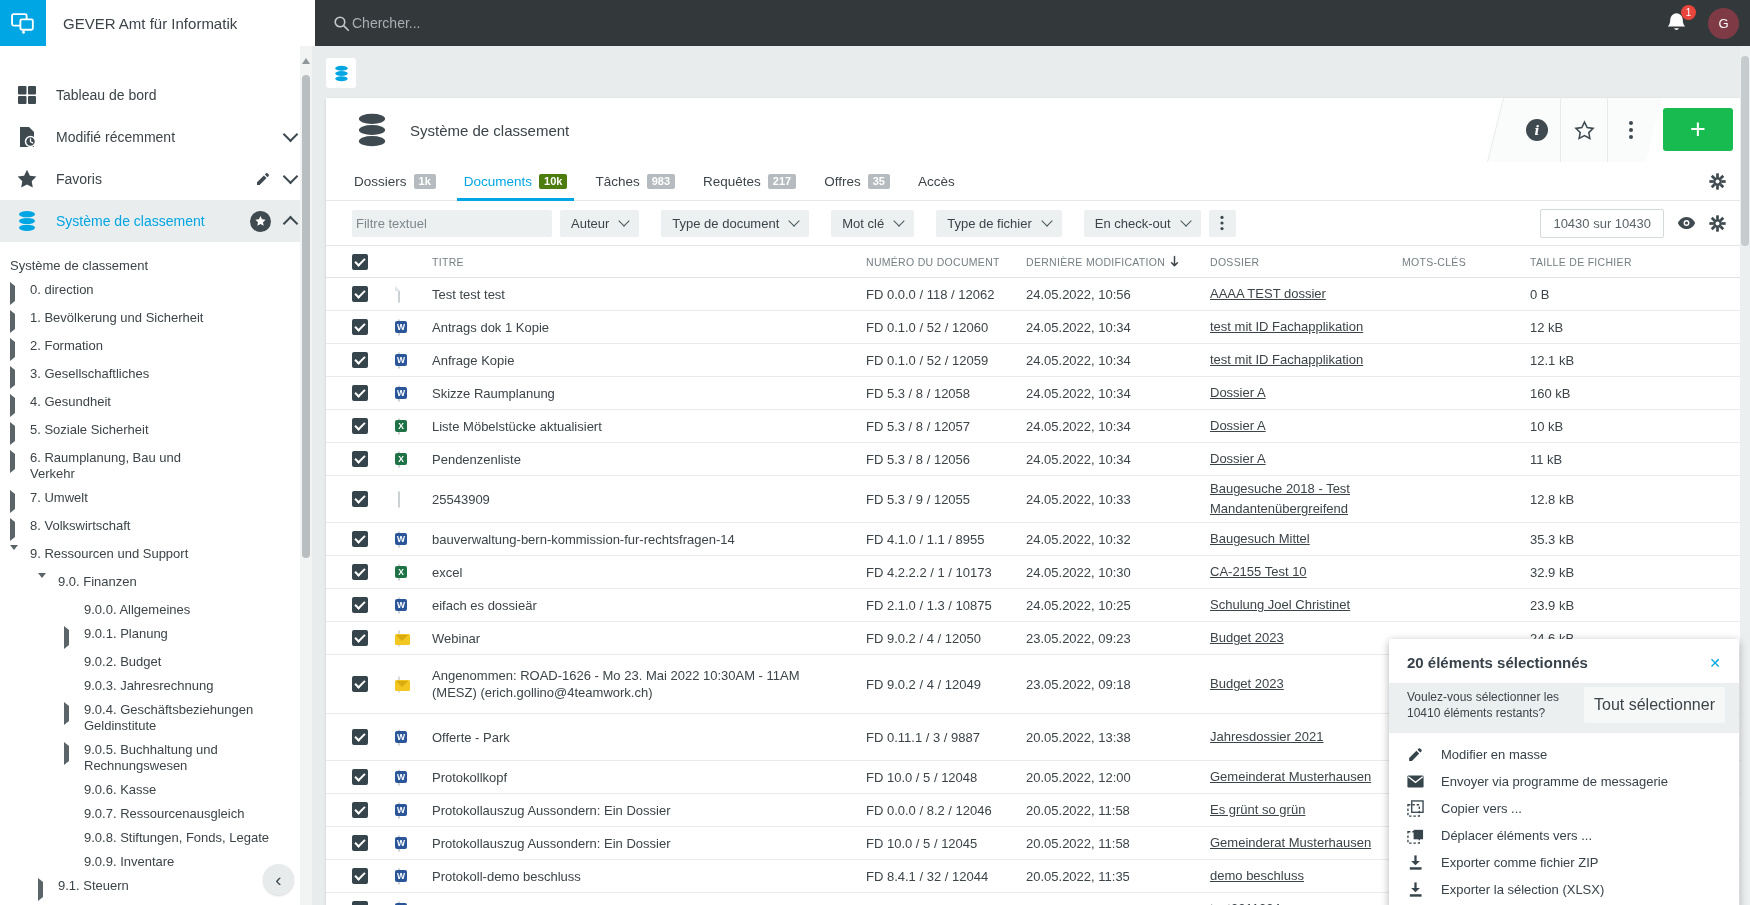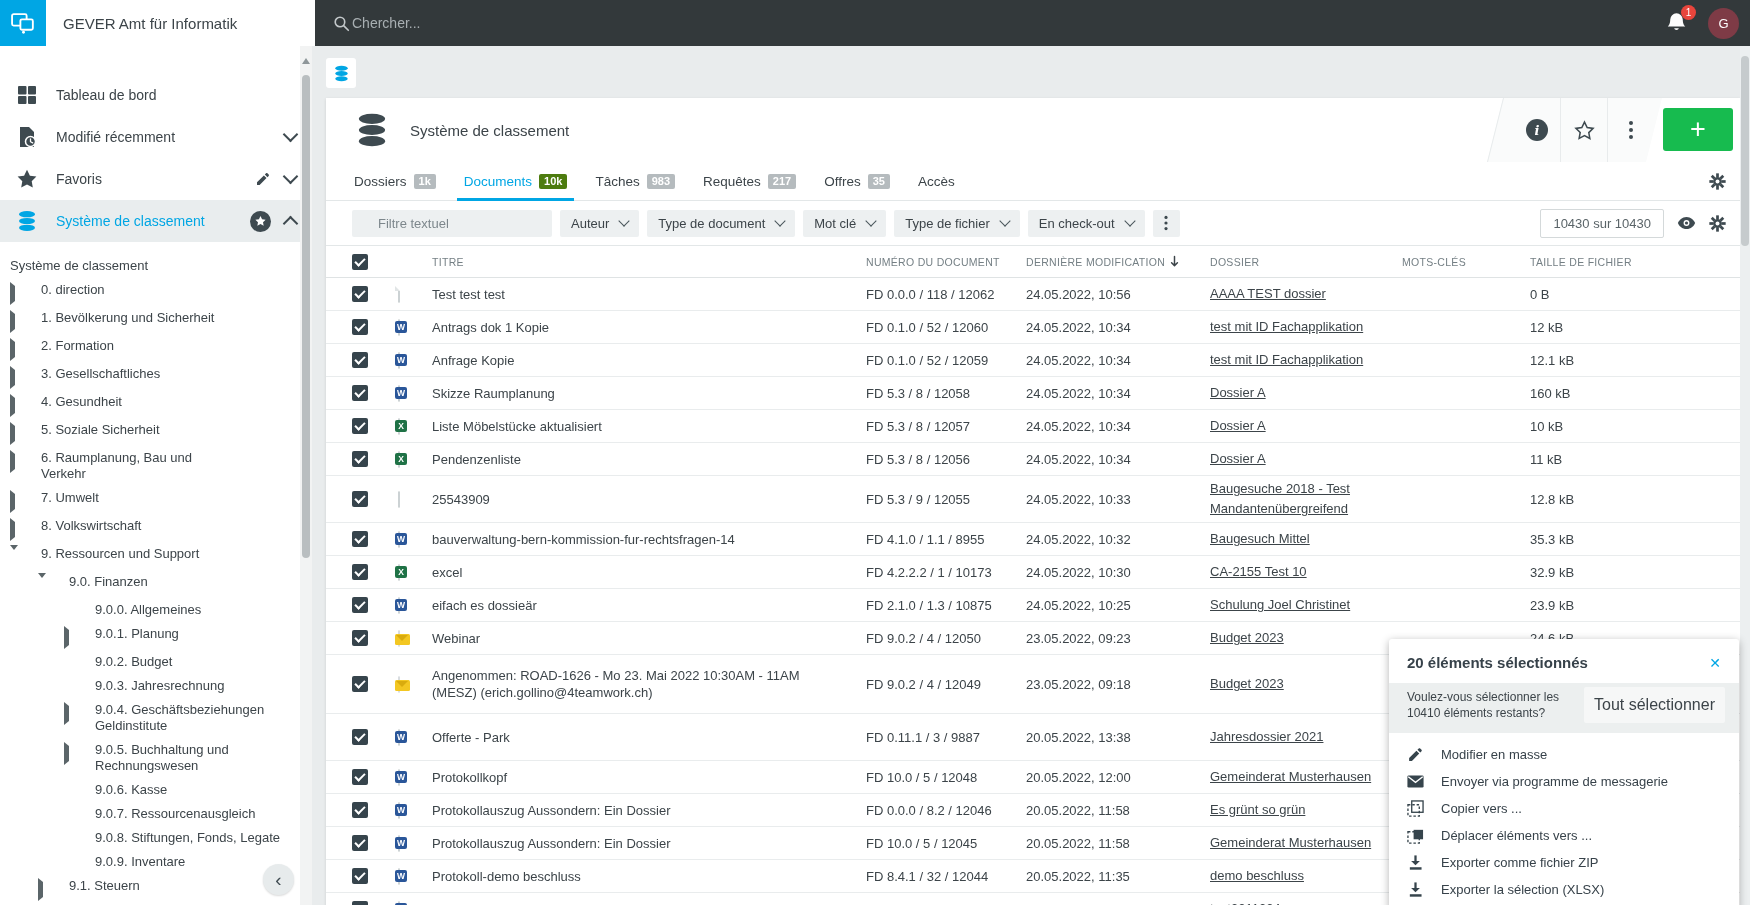--- a/index.html
+++ b/index.html
@@ -40,21 +40,21 @@
   .starc svg{width:15px;height:15px}
   .treewrap{padding-top:12px}
   .tree-header{padding-left:10px;font-size:13px;color:#3c4449;line-height:24px}
   .tree-item{display:flex;align-items:flex-start;line-height:16px;padding:4px 8px 4px 0;cursor:pointer}
   .tree-item.lv0{padding-left:10px}
   .tree-item.lv1{padding-left:38px}
   .tree-item.lv2{padding-left:64px}
   .tree-arrow{width:14px;flex:none;padding-top:4px}
   .ar-right{width:0;height:0;border-left:5px solid #5b6569;border-top:4px solid transparent;border-bottom:4px solid transparent}
   .ar-down{width:0;height:0;border-top:5px solid #5b6569;border-left:4px solid transparent;border-right:4px solid transparent;margin-top:2px}
-  .tree-label{margin-left:17px;max-width:198px}
+  .tree-label{margin-left:6px;max-width:198px}
   .side-scroll{position:absolute;right:0;top:0;width:12px;bottom:0;background:#f2f3f3}
   .side-up{position:absolute;top:12px;left:2px;width:0;height:0;border-left:4px solid transparent;border-right:4px solid transparent;border-bottom:6px solid #8f979a}
   .side-thumb{position:absolute;left:2px;top:29px;width:8px;height:483px;background:#b9bec0;border-radius:4px}
   .collapse-btn{position:absolute;left:263px;top:818px;width:31px;height:31px;border-radius:50%;background:#e7ebec;color:#3e4a50;font-size:19px;display:flex;align-items:center;justify-content:center;cursor:pointer;box-shadow:0 1px 2px rgba(0,0,0,.15)}
 
   
   .main{position:absolute;left:312px;top:46px;right:0;bottom:0;background:#e9eced}
   .crumb{position:absolute;left:14px;top:12px;width:30px;height:30px;background:#fff;border-radius:3px;display:flex;align-items:center;justify-content:center;color:#00a6e4;cursor:pointer}
   .crumb svg{width:17px;height:17px}
   .card{position:absolute;left:14px;top:52px;width:1414px;bottom:-40px;background:#fff;box-shadow:0 1px 3px rgba(0,0,0,.12)}
@@ -74,21 +74,21 @@
   .tabsrow{position:relative;height:38px;border-bottom:1px solid #e3e7e8;display:flex;align-items:center;padding-left:28px;gap:28px}
   .tab{position:relative;height:100%;display:flex;align-items:center;gap:7px;font-size:13.5px;color:#3c4449;cursor:pointer}
   .tab-badge{background:#b5bbbe;color:#fff;font-size:11px;font-weight:bold;padding:1.5px 5px;border-radius:2px}
   .tab.active{color:#00a6e4}
   .tab.active::after{content:"";position:absolute;left:-7px;right:-7px;bottom:-1px;height:3px;background:#00a6e4}
   .tab-badge.badge-active{background:#4d7c0f}
   .gear-ic{width:17px;height:17px;color:#3e4a50}
   .tabs-gear{position:absolute;right:14px;cursor:pointer}
 
   .filterrow{height:44px;display:flex;align-items:center;padding:0 14px 0 26px;gap:8px}
-  .ftext{width:200px;height:27px;background:#edf0f1;border:none;border-radius:2px;padding:0 26px;font-size:13px;color:#3c4449;outline:none;font-family:inherit;box-sizing:border-box}
+  .ftext{width:200px;height:27px;background:#edf0f1;border:none;border-radius:2px;padding:0 4px;font-size:13px;color:#3c4449;outline:none;font-family:inherit;box-sizing:border-box}
   .ftext::placeholder{color:#7d878c}
   .fdrop{height:27px;background:#edf0f1;border-radius:2px;display:flex;align-items:center;gap:11px;padding:0 11px;font-size:13px;color:#3c4449;cursor:pointer}
   .fchev{width:7px;height:7px;border-right:1.7px solid #49565b;border-bottom:1.7px solid #49565b;transform:rotate(45deg);margin-top:-4px}
   .fkebab{width:27px;height:27px;background:#edf0f1;border-radius:2px;display:flex;align-items:center;justify-content:center;cursor:pointer}
   .fright{margin-left:auto;display:flex;align-items:center;gap:13px}
   .fcount{height:27px;border:1px solid #d4d9da;border-radius:2px;display:flex;align-items:center;padding:0 12px;font-size:13px;color:#5a6468}
   .eye-ic{width:19px;height:14px;color:#3e4a50;cursor:pointer}
 
   .tgrid{display:grid;grid-template-columns:46px 34px 434px 160px 184px 192px 128px auto;padding-left:26px;align-items:center}
   .thead{height:31px;border-top:1px solid #e3e7e8;border-bottom:1px solid #dfe3e4}
@@ -407,21 +407,21 @@
               </g>
               <circle r="5.2"></circle>
               <circle r="2.3" fill="#fff"></circle>
             </g>
           </svg>
       </span>
     </div>
 
     <div class="filterrow">
       <input class="ftext" placeholder="Filtre textuel" style="">
-      <div id="drops" style="display:flex;gap:8px">
+      <div id="drops" style="display:flex;gap:22px">
           <div class="fdrop">
             <span>Auteur</span>
             <span class="fchev"></span>
           </div>
           <div class="fdrop">
             <span>Type de document</span>
             <span class="fchev"></span>
           </div>
           <div class="fdrop">
             <span>Mot clé</span>

